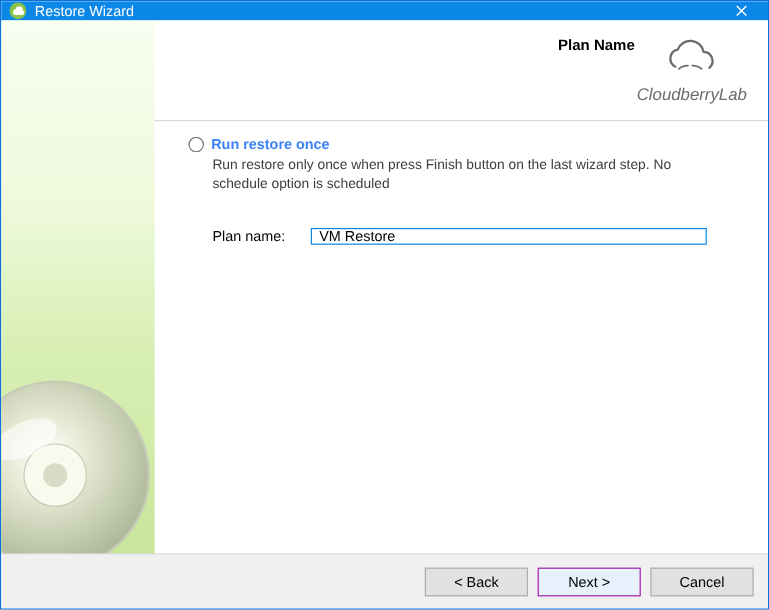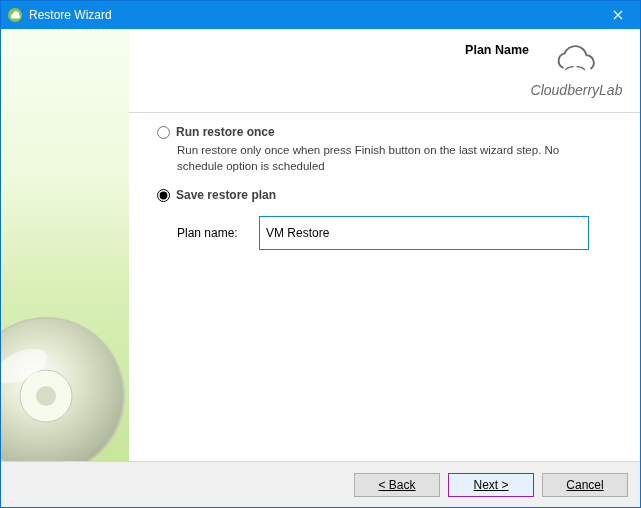--- a/index.html
+++ b/index.html
@@ -11,21 +11,21 @@
     width: 641px;
     height: 508px;
     border: 1px solid #0b6fd6;
     display: flex;
     flex-direction: column;
     overflow: hidden;
   }
 
   
   .titlebar {
-    height: 28px;
+    height: 16px;
     background: #0b87e8;
     color: #fff;
     display: flex;
     align-items: center;
     padding: 0 0 0 6px;
     font-size: 12px;
   }
   .titlebar .app-icon {
     width: 16px; height: 16px;
     display: flex; align-items: center; justify-content: center;
@@ -112,21 +112,21 @@
     gap: 6px;
   }
   .radio-row input[type=radio] {
     width: 13px; height: 13px;
     margin: 0;
     accent-color: #000;
   }
   .radio-label {
     font-weight: 700;
     font-size: 12px;
-    color: #404040;
+    color: #3b82f6;
   }
   .option-desc {
     font-size: 11.5px;
     color: #3d3d3d;
     margin: 4px 0 0 20px;
     line-height: 1.35;
     max-width: 430px;
   }
 
   .plan-name-row {
@@ -134,40 +134,39 @@
     align-items: center;
     margin: 14px 0 0 20px;
   }
   .plan-name-row label {
     font-size: 12px;
     color: #000;
     width: 82px;
   }
   .plan-name-row input[type=text] {
     flex: 1 1 auto;
-    height: 34px;
+    height: 14px;
     border: 1px solid #0b87e8;
     padding: 2px 6px;
     font-size: 12px;
     font-family: inherit;
     outline: none;
     max-width: 330px;
   }
 
   
   .footer {
     height: 46px;
     border-top: 1px solid #d9d9d9;
     background: #f0f0f0;
     display: flex;
     align-items: center;
     justify-content: flex-end;
     padding: 0 12px;
     gap: 8px;
-    text-decoration: underline;
   }
   .btn {
     min-width: 86px;
     height: 24px;
     border: 1px solid #adadad;
     background: #e1e1e1;
     font-size: 12px;
     font-family: inherit;
     color: #000;
     cursor: pointer;
@@ -232,24 +231,20 @@
 
     <div class="option-block">
       <label class="radio-row">
         <input type="radio" name="plan-mode" style="">
         <span class="radio-label">Run restore once</span>
       </label>
       <div class="option-desc">Run restore only once when press Finish button on the last wizard step. No schedule option is scheduled</div>
     </div>
 
     <div class="option-block">
-      <label class="radio-row">
-        <input type="radio" name="plan-mode" checked="" style="">
-        <span class="radio-label">Save restore plan</span>
-      </label>
 
       <div class="plan-name-row">
         <label>Plan name:</label>
         <input type="text" value="VM Restore" style="">
       </div>
     </div>
 
   </div>
 </div>
 

